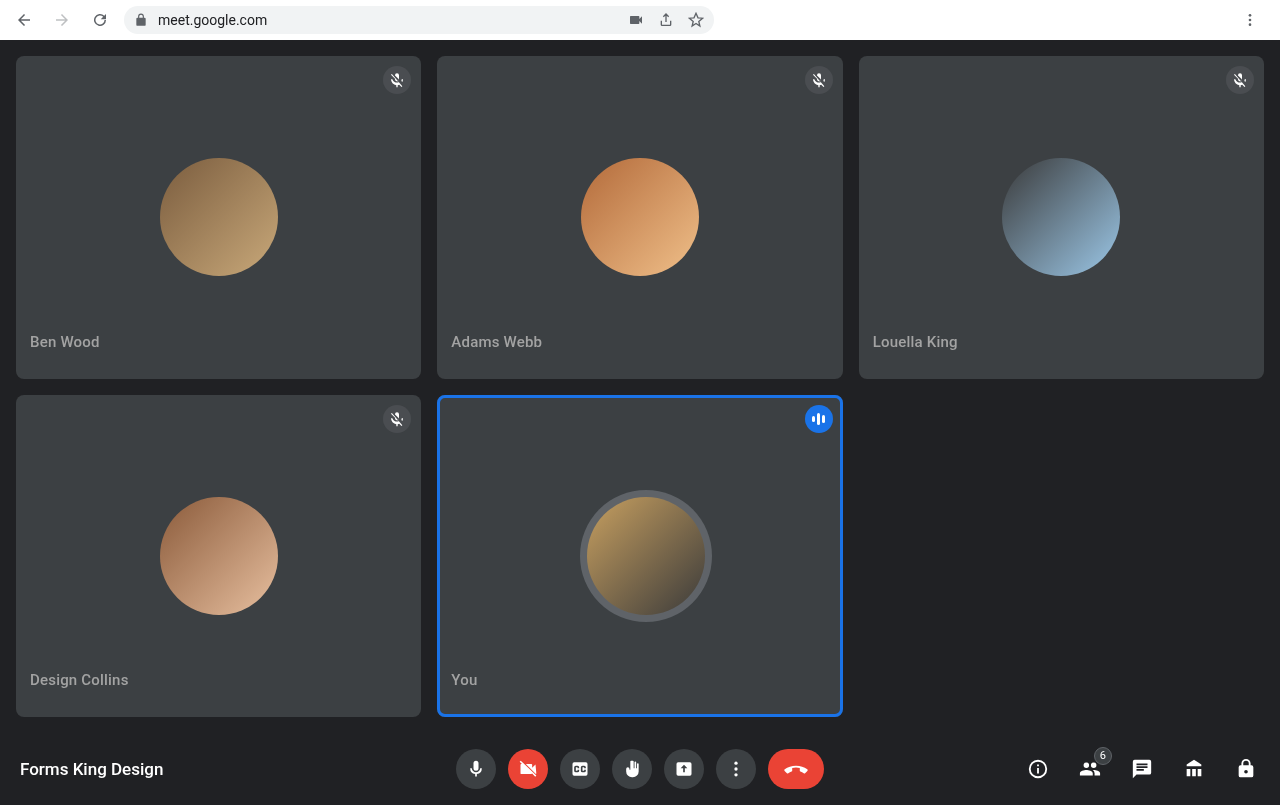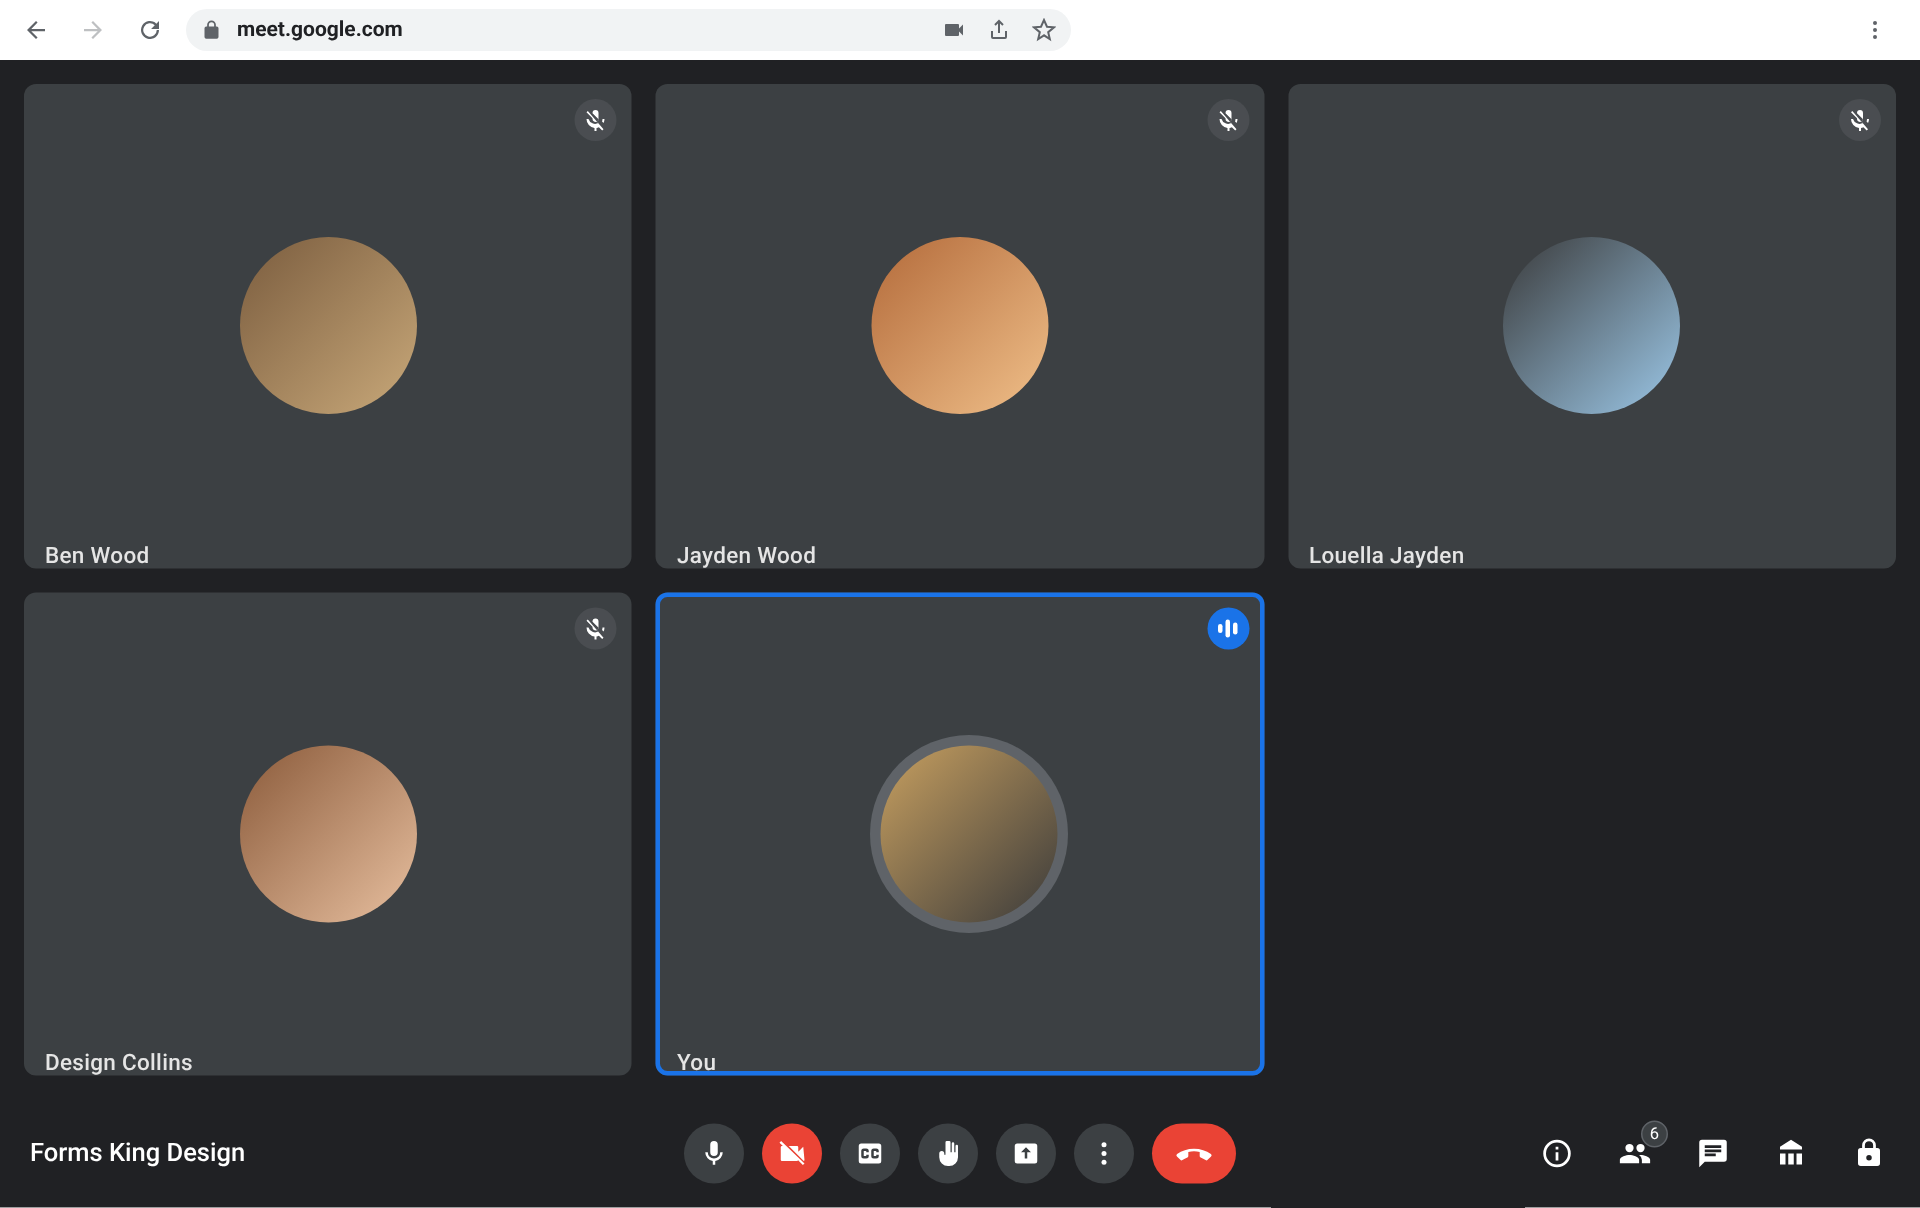--- a/index.html
+++ b/index.html
@@ -25,21 +25,20 @@
     flex: 0 0 590px;
     height: 28px;
     background: #f1f3f4;
     border-radius: 14px;
     display: flex;
     align-items: center;
     padding: 0 10px;
     gap: 10px;
     color: #202124;
     font-size: 14px;
-    font-weight: bold;
   }
   .address-pill .lock { color: #5f6368; }
   .address-pill .spacer { flex: 1; }
   .address-pill .trailing { color: #5f6368; display:flex; gap:14px; align-items:center;}
   .browser-bar .right-spacer { flex: 1; }
   .browser-menu { color:#5f6368; width:28px; text-align:center; }
 
   
   .meet {
     width: 100%;
@@ -77,22 +76,22 @@
     background-position: center;
   }
   .tile.active .avatar-ring {
     width: 132px; height: 132px;
     border-radius: 50%;
     background: #5f6368;
     display:flex; align-items:center; justify-content:center;
   }
   .tile .name {
     position: absolute;
-    left: 14px; bottom: 0;
-    color: #e5e5e5;
+    left: 14px; bottom: 28px;
+    color: #a3a3a3;
     font-size: 15px;
     font-weight: 500;
     letter-spacing: .2px;
   }
   .tile .mic-off {
     position: absolute;
     right: 10px; top: 10px;
     width: 28px; height: 28px;
     border-radius: 50%;
     background: #4a4d51;
@@ -241,31 +240,31 @@
       <div class="name">Ben Wood</div>
     </div>
 
     <div class="tile">
       <div class="avatar av2"></div>
       <div class="mic-off">
         <svg width="16" height="16" viewBox="0 0 24 24">
             <path fill="currentColor" d="M19 11a7 7 0 0 1-.46 2.5l1.5 1.5A9 9 0 0 0 21 11zm-7 3a3 3 0 0 0 3-3V5a3 3 0 0 0-6 0v.2l5.8 5.8A3 3 0 0 1 12 14zM4.3 3 3 4.3l6 6V11a3 3 0 0 0 4.4 2.6l1.5 1.5A7 7 0 0 1 5 11H3a9 9 0 0 0 8 8.94V23h2v-3.06a8.9 8.9 0 0 0 2.4-.7l3.3 3.3 1.3-1.3z"></path>
           </svg>
       </div>
-      <div class="name">Jayden Wood</div>
+      <div class="name">Adams Webb</div>
     </div>
 
     <div class="tile">
       <div class="avatar av3"></div>
       <div class="mic-off">
         <svg width="16" height="16" viewBox="0 0 24 24">
             <path fill="currentColor" d="M19 11a7 7 0 0 1-.46 2.5l1.5 1.5A9 9 0 0 0 21 11zm-7 3a3 3 0 0 0 3-3V5a3 3 0 0 0-6 0v.2l5.8 5.8A3 3 0 0 1 12 14zM4.3 3 3 4.3l6 6V11a3 3 0 0 0 4.4 2.6l1.5 1.5A7 7 0 0 1 5 11H3a9 9 0 0 0 8 8.94V23h2v-3.06a8.9 8.9 0 0 0 2.4-.7l3.3 3.3 1.3-1.3z"></path>
           </svg>
       </div>
-      <div class="name">Louella Jayden</div>
+      <div class="name">Louella King</div>
     </div>
 
 
     <div class="tile">
       <div class="avatar av5"></div>
       <div class="mic-off">
         <svg width="16" height="16" viewBox="0 0 24 24">
             <path fill="currentColor" d="M19 11a7 7 0 0 1-.46 2.5l1.5 1.5A9 9 0 0 0 21 11zm-7 3a3 3 0 0 0 3-3V5a3 3 0 0 0-6 0v.2l5.8 5.8A3 3 0 0 1 12 14zM4.3 3 3 4.3l6 6V11a3 3 0 0 0 4.4 2.6l1.5 1.5A7 7 0 0 1 5 11H3a9 9 0 0 0 8 8.94V23h2v-3.06a8.9 8.9 0 0 0 2.4-.7l3.3 3.3 1.3-1.3z"></path>
           </svg>
       </div>

